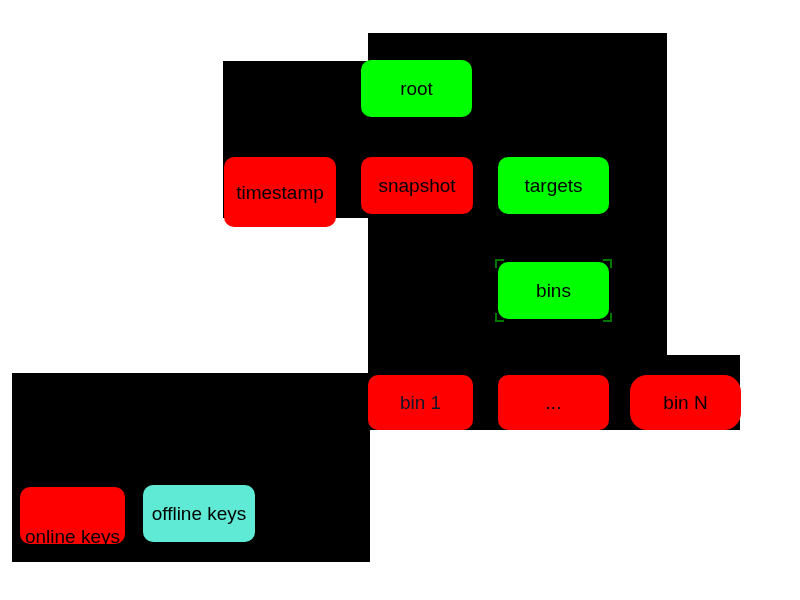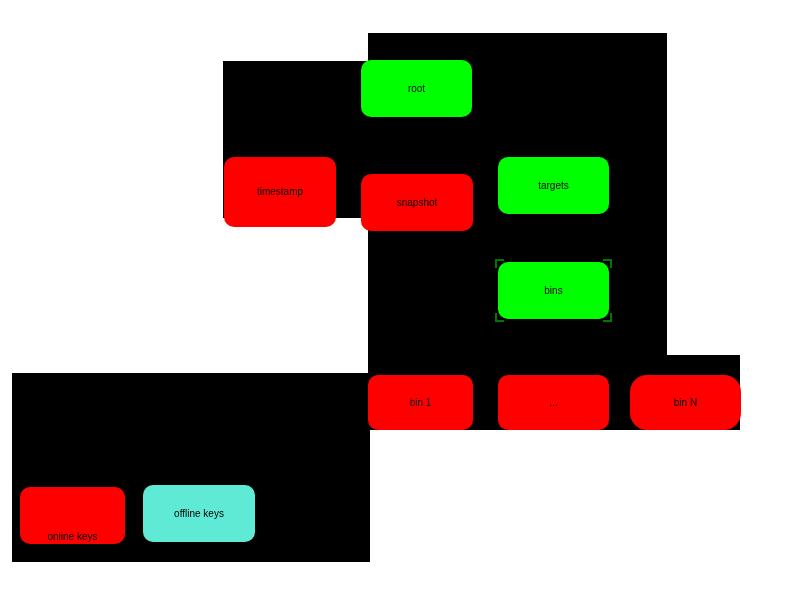--- a/index.html
+++ b/index.html
@@ -19,21 +19,21 @@
     position: absolute;
     background: #000000;
   }
   .node {
     position: absolute;
     border-radius: 10px;
     display: flex;
     align-items: center;
     justify-content: center;
     color: #000000;
-    font-size: 10px;
+    font-size: 19px;
     font-family: "Liberation Sans", sans-serif;
     line-height: 1;
     white-space: nowrap;
     box-sizing: border-box;
   }
   .node.green { background: #00ff00; }
   .node.red   { background: #ff0000; }
 
   
   .handle {
@@ -59,21 +59,21 @@
       <div class="panel" style="left: 368px; top: 355px; width: 372px; height: 75px; background: rgb(0, 0, 0);"></div>
       <div class="panel" style="left: 12px; top: 373px; width: 358px; height: 189px; background: rgb(0, 0, 0);"></div>
     </div>
   <div id="nodes-layer">
       <div class="node green" style="left: 361px; top: 60px; width: 111px; height: 57px; background: rgb(0, 255, 0);">
         <span class="node-label" style="color: rgb(0, 0, 0);">root</span>
       </div>
       <div class="node red" style="left: 224px; top: 157px; width: 112px; height: 70px; background: rgb(255, 0, 0);">
         <span class="node-label" style="color: rgb(0, 0, 0);">timestamp</span>
       </div>
-      <div class="node red" style="left: 361px; top: 157px; width: 112px; height: 57px; background: rgb(255, 0, 0); margin-top: 17px;">
+      <div class="node red" style="left: 361px; top: 157px; width: 112px; height: 57px; background: rgb(255, 0, 0);">
         <span class="node-label" style="color: rgb(0, 0, 0);">snapshot</span>
       </div>
       <div class="node green" style="left: 498px; top: 157px; width: 111px; height: 57px; background: rgb(0, 255, 0);">
         <span class="node-label" style="color: rgb(0, 0, 0);">targets</span>
       </div>
       <div class="node green" style="left: 498px; top: 262px; width: 111px; height: 57px; background: rgb(0, 255, 0);">
         <span class="node-label" style="color: rgb(0, 0, 0);">bins</span>
         <span class="handle tl"></span>
         <span class="handle tr"></span>
         <span class="handle bl"></span>

